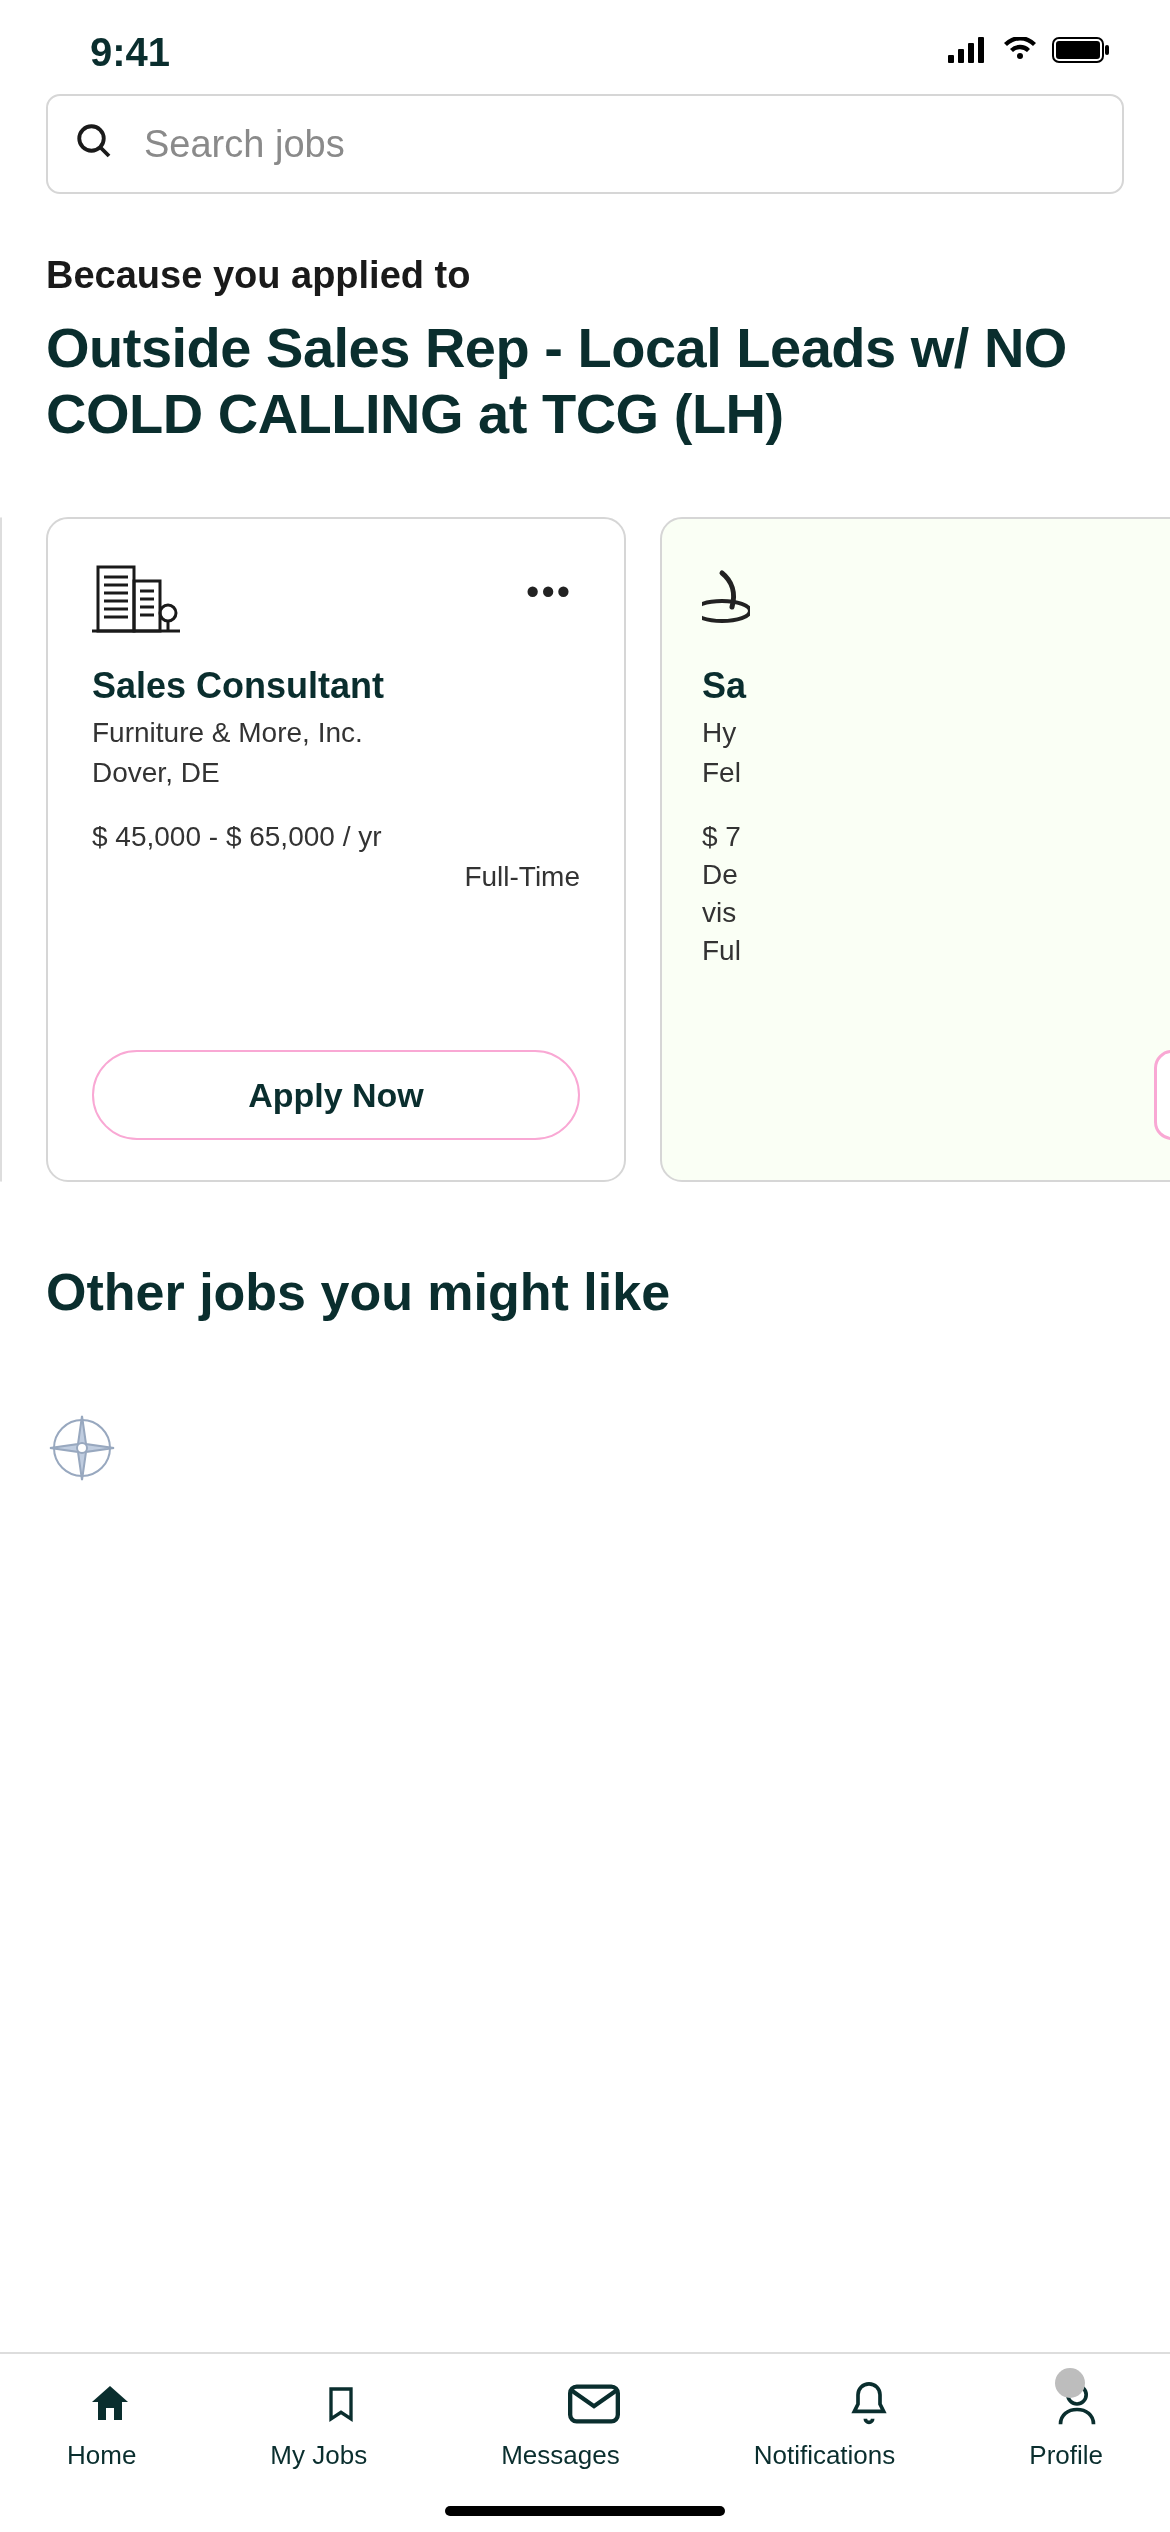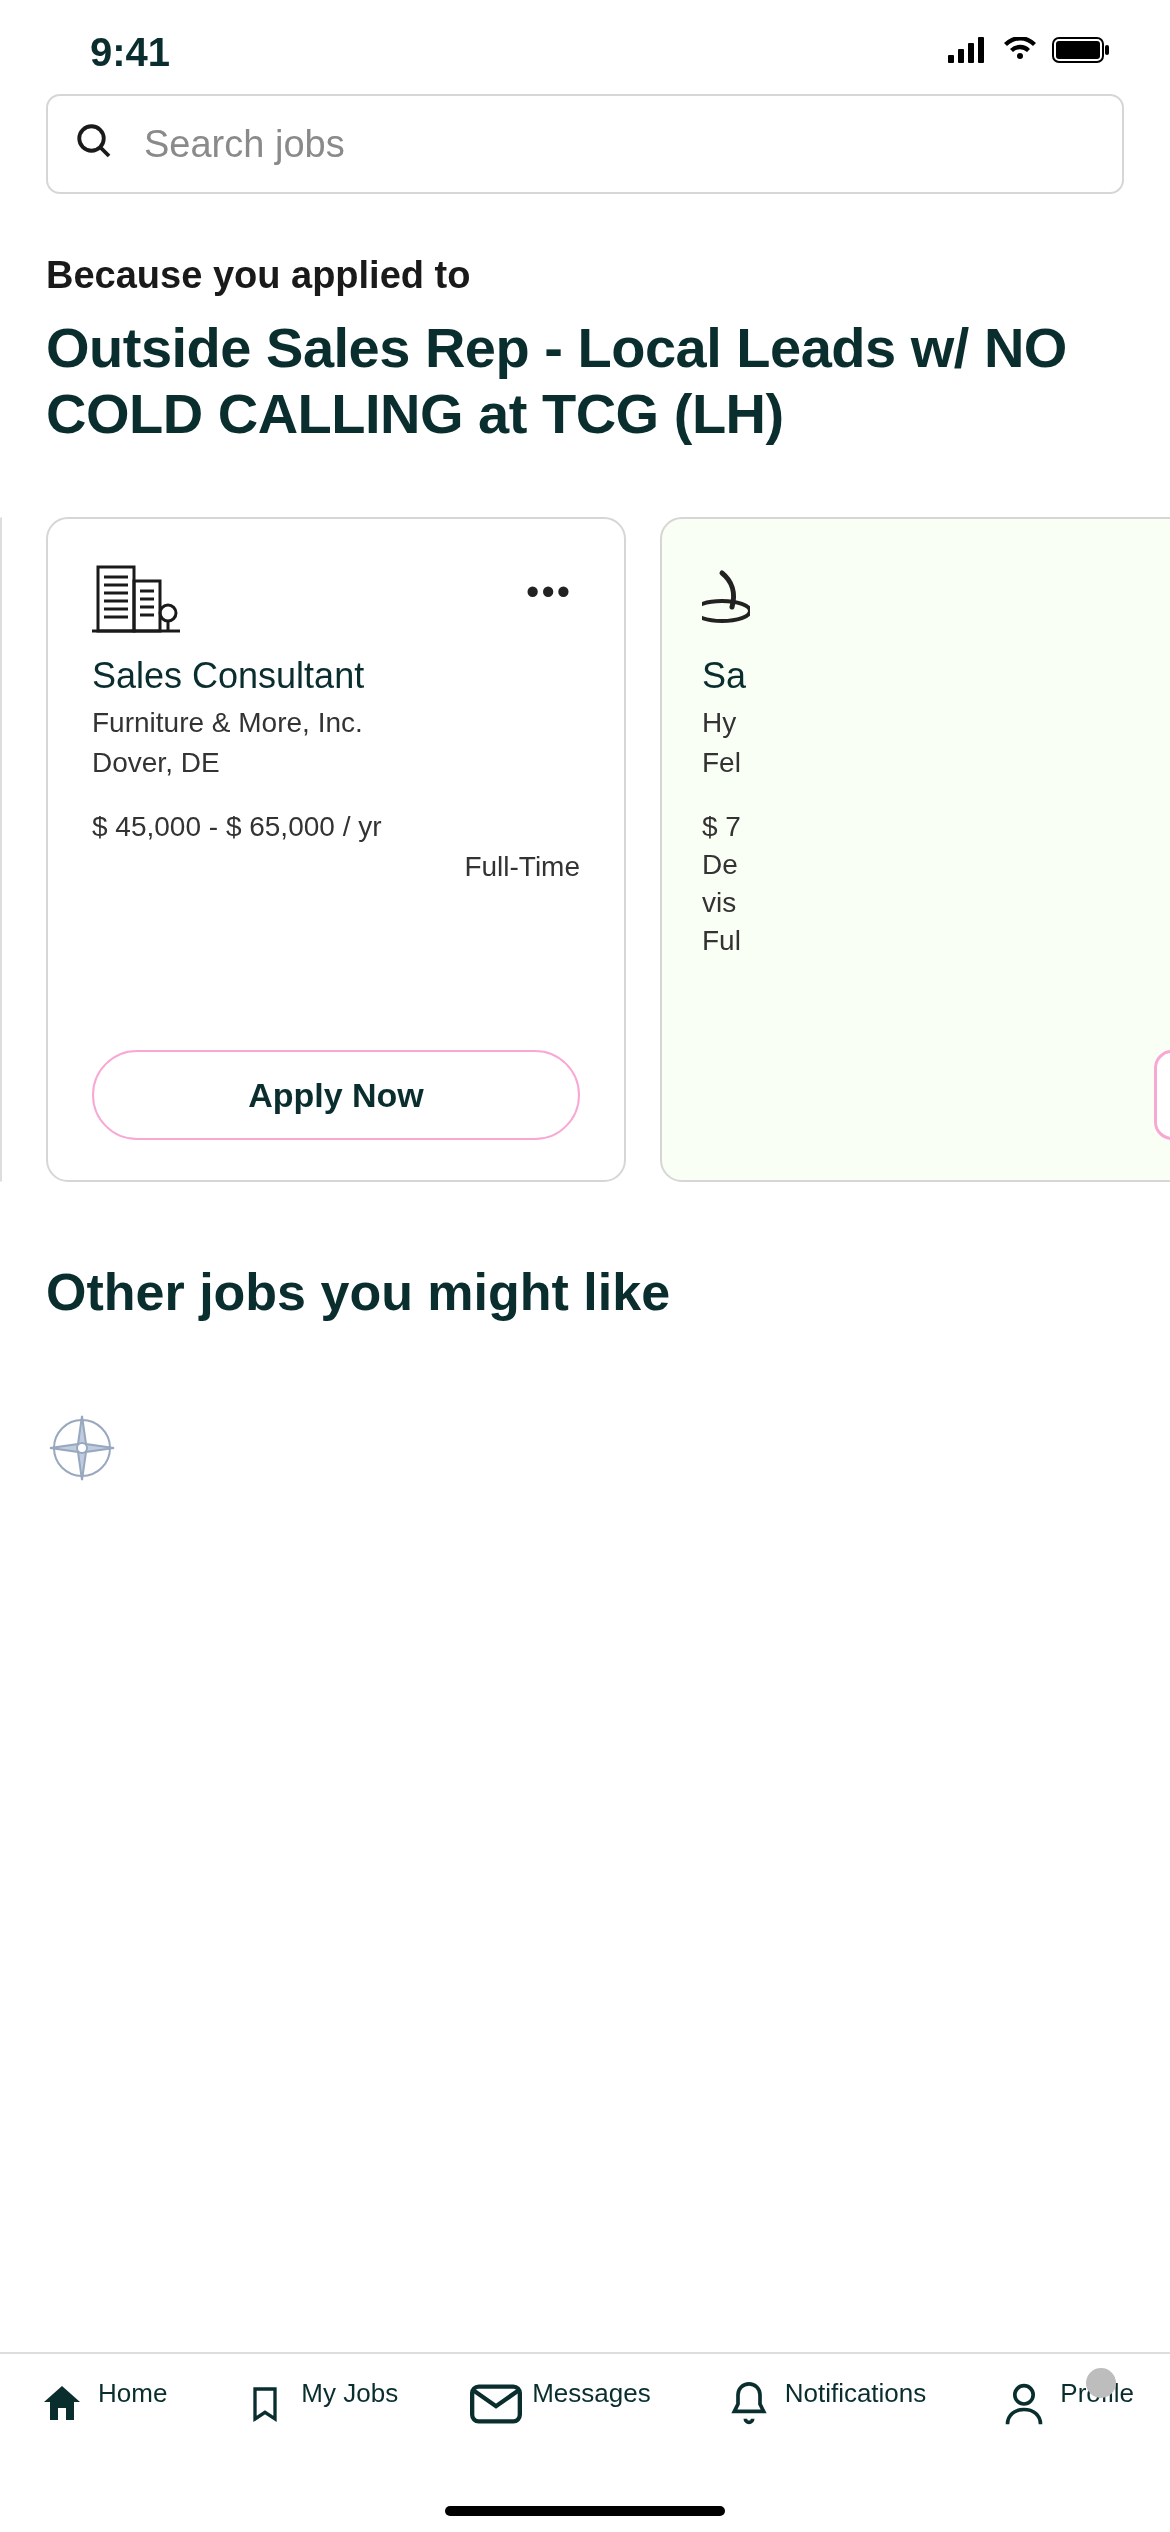--- a/index.html
+++ b/index.html
@@ -90,21 +90,21 @@
       position: relative;
     }
     .job-card.next {
       background: #fafff5;
       border-color: #d6d6d6;
       padding-left: 40px;
     }
     .card-top { display: flex; justify-content: space-between; align-items: flex-start; }
     .company-logo { width: 90px; height: 72px; color: #1a1a1a; }
     .more-btn { font-size: 38px; letter-spacing: 2px; color: #222; padding: 8px; }
-    .job-title { font-size: 36px; font-weight: 400; margin-top: 20px; color: #0a2e2e; }
+    .job-title { font-size: 36px; font-weight: 700; margin-top: 30px; color: #0a2e2e; }
     .job-company { font-size: 28px; color: #333; margin-top: 10px; }
     .job-location { font-size: 28px; color: #333; margin-top: 8px; }
     .job-salary { font-size: 28px; color: #333; margin-top: 32px; }
     .job-type { font-size: 28px; color: #333; margin-top: 8px; text-align: right; }
     .job-desc-line { font-size: 28px; color: #333; margin-top: 6px; }
     .apply-btn {
       margin-top: auto;
       border: 2px solid #f9a8d4;
       border-radius: 999px;
       height: 90px;
@@ -137,21 +137,22 @@
       height: 180px;
       border-top: 2px solid #ddd;
       background: #fff;
       display: flex;
       justify-content: space-around;
       align-items: flex-start;
       padding-top: 24px;
     }
     .nav-item {
       display: flex;
-      align-items: flex-start;
+      flex-direction: column;
+      align-items: flex-end;
       gap: 10px;
       font-size: 26px;
       color: #0a2e2e;
       position: relative;
     }
     .nav-icon { width: 52px; height: 52px; display:flex; align-items:center; justify-content:center; }
     .nav-item.active .nav-icon svg { fill: #0a2e2e; }
     .notif-dot {
       position: absolute;
       top: -10px;

